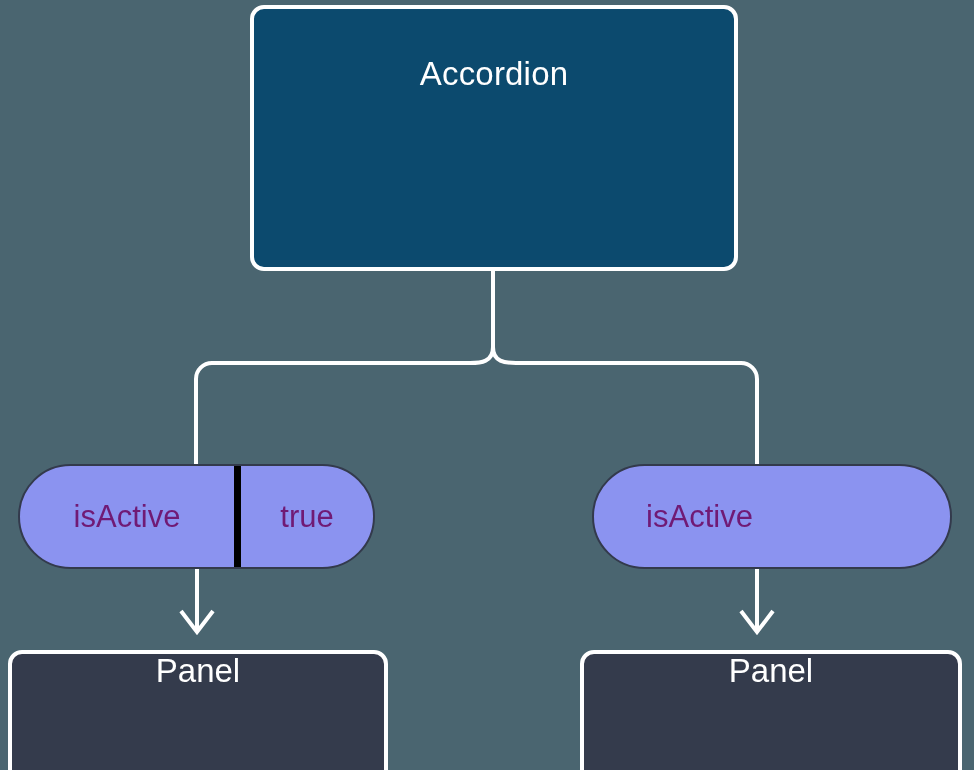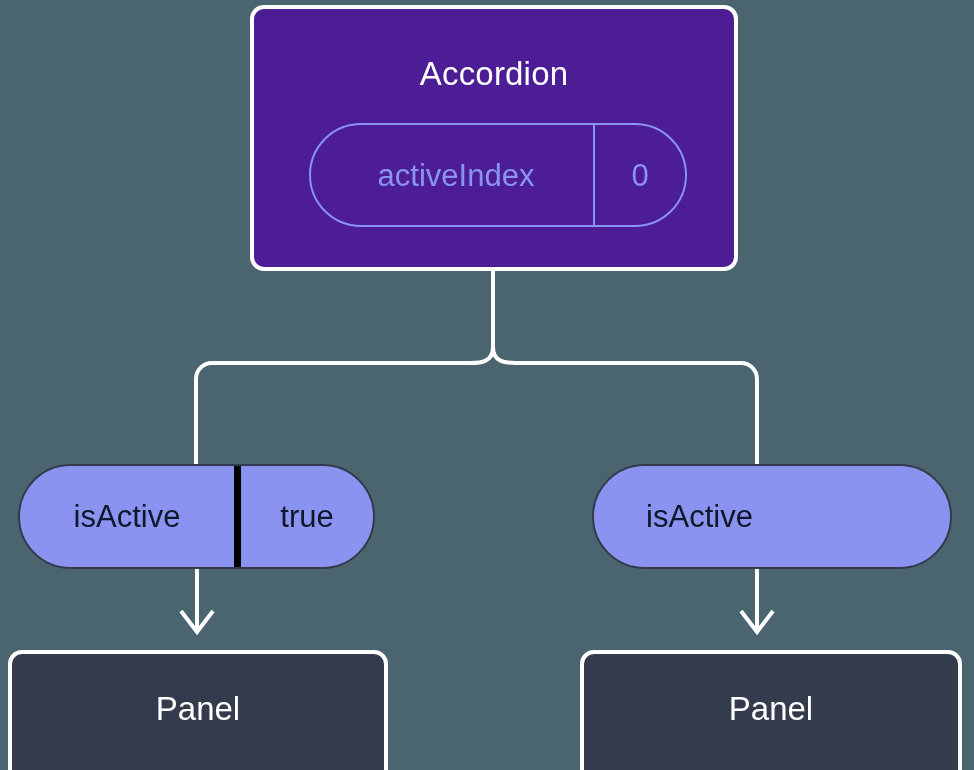--- a/index.html
+++ b/index.html
@@ -23,21 +23,21 @@
     top: 0;
     width: 974px;
     height: 770px;
     pointer-events: none;
   }
 
   
   .card {
     position: absolute;
     box-sizing: border-box;
-    background: #4c1d95;
+    background: #0c4a6e;
     border: 4px solid #ffffff;
     border-radius: 14px;
     padding-left: 28px;
   }
   #accordion-card {
     left: 250px;
     top: 5px;
     width: 488px;
     height: 266px;
   }
@@ -102,21 +102,21 @@
     border-radius: 54px;
     overflow: hidden;
     top: 464px;
     height: 105px;
   }
   .pill-filled .pill-key,
   .pill-filled .pill-val {
     display: flex;
     align-items: center;
     justify-content: center;
-    color: #0f172a;
+    color: #701a75;
     font-size: 31px;
     font-weight: 400;
     line-height: 1;
   }
   .pill-filled .pill-val {
     flex: 1;
     border-left: 7px solid #000000;
   }
   #pill-true {
     left: 18px;
@@ -136,21 +136,20 @@
     background: #343b4c;
     border: 4px solid #ffffff;
     border-radius: 14px;
     top: 650px;
     height: 136px;
     display: flex;
     align-items: flex-start;
     justify-content: center;
   }
   .panel-card .panel-label {
-    margin-top: 38px;
     color: #ffffff;
     font-size: 33px;
     font-weight: 500;
     line-height: 1;
   }
   #panel-left {
     left: 8px;
     width: 380px;
   }
   #panel-right {
@@ -173,24 +172,20 @@
     <path d="M 197 569 L 197 632" fill="none" stroke="#ffffff" stroke-width="4"></path>
     <path d="M 181 611 L 197 632 L 213 611" fill="none" stroke="#ffffff" stroke-width="4" stroke-linecap="butt" stroke-linejoin="miter"></path>
 
     <path d="M 757 569 L 757 632" fill="none" stroke="#ffffff" stroke-width="4"></path>
     <path d="M 741 611 L 757 632 L 773 611" fill="none" stroke="#ffffff" stroke-width="4" stroke-linecap="butt" stroke-linejoin="miter"></path>
   </svg>
 
   <div id="accordion-card" class="card">
     <div id="accordion-title">Accordion</div>
 
-    <div id="active-index-pill" class="pill-outline">
-      <span class="pill-key">activeIndex</span>
-      <span class="pill-val">0</span>
-    </div>
   </div>
 
   <div id="pill-true" class="pill-filled">
     <span class="pill-key">isActive</span>
     <span class="pill-val">true</span>
   </div>
 
   <div id="pill-false" class="pill-filled">
     <span class="pill-key">isActive</span>
   </div>

